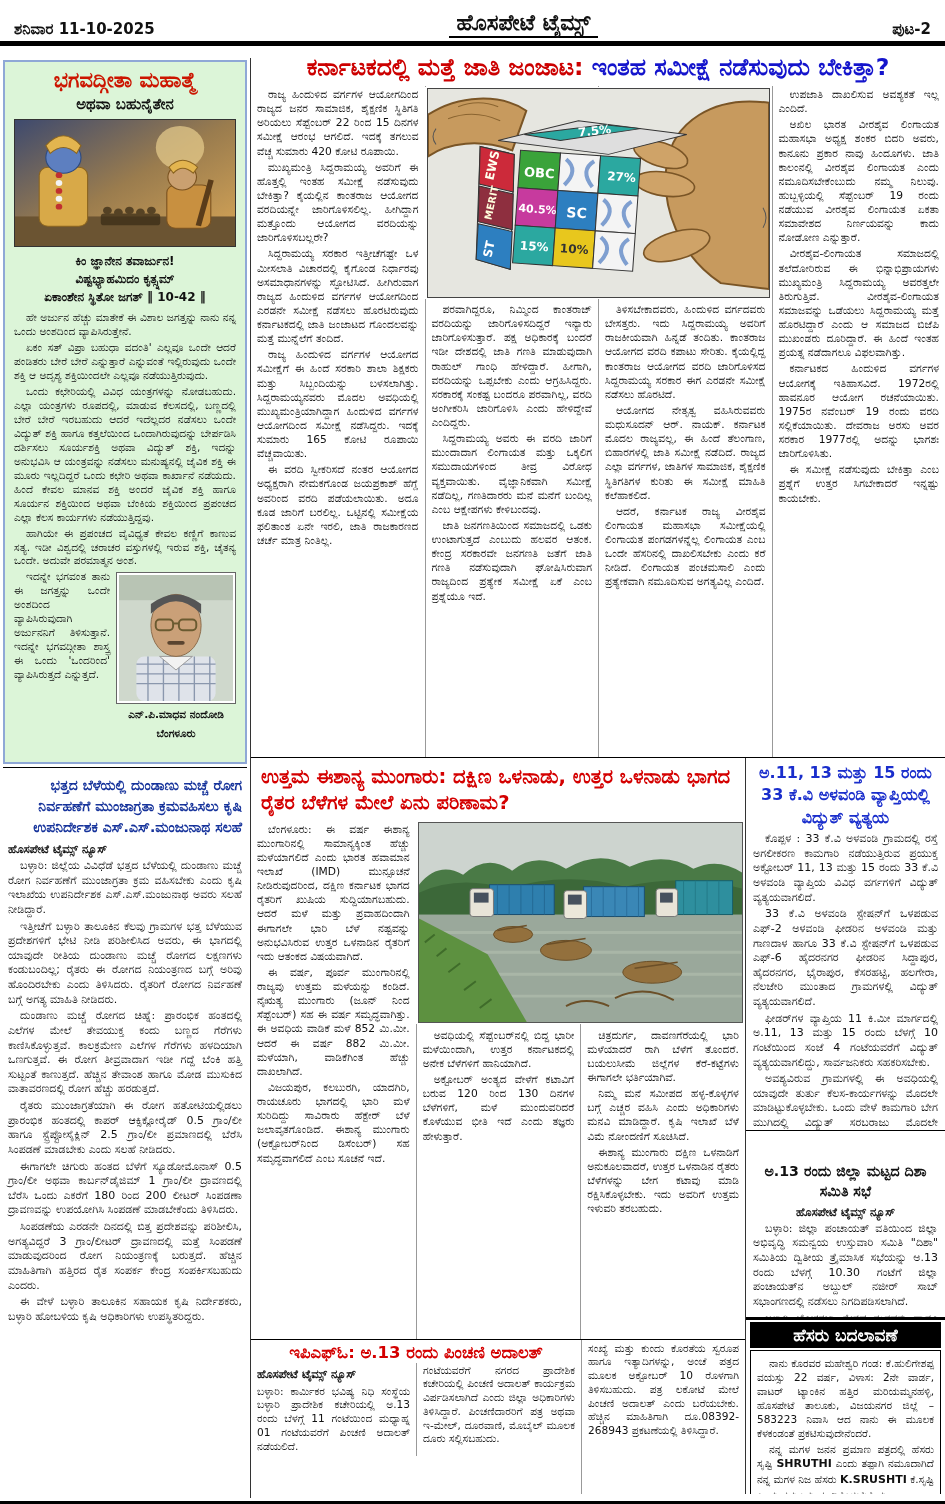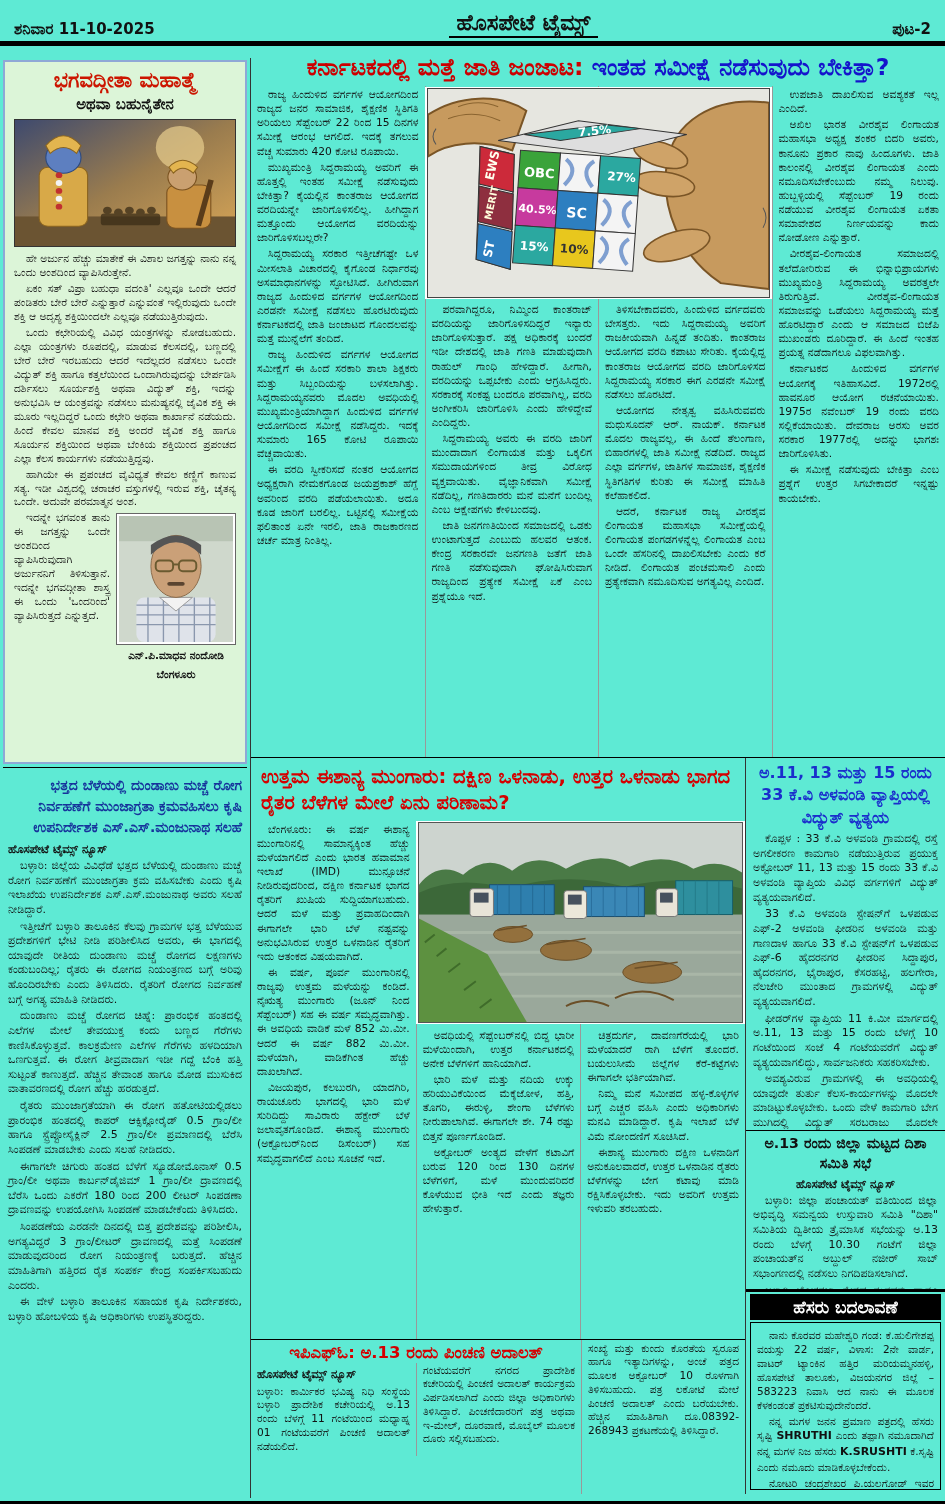--- a/index.html
+++ b/index.html
@@ -1,18 +1,18 @@
 <!DOCTYPE html>
 <html><head>
 <meta charset="utf-8">
 <style>
   * { box-sizing: border-box; margin: 0; padding: 0; }
   html,body { background:#888; }
   body { font-family: "DejaVu Sans", sans-serif; }
-  .page { width:945px; height:1504px; background:#5eead4; color:#111; margin:0 auto; position:relative; overflow:hidden; }
+  .page { width:945px; height:1504px; background:#ffffff; color:#111; margin:0 auto; position:relative; overflow:hidden; }
 
   
   .hdr { height:42px; display:flex; align-items:flex-end; justify-content:space-between; padding:4px 14px 3px 14px; border-bottom:1px solid #000; }
   .hdr-date { font-weight:bold; font-size:15px; }
   .hdr-mast { font-weight:bold; font-size:22px; border-bottom:2px solid #000; padding:0 8px 1px; }
   .hdr-page { font-weight:bold; font-size:15px; }
   .thickbar { height:4px; background:#000; }
 
   
   .content { display:flex; height:1452px; }
@@ -73,21 +73,21 @@
   .ecol { width:50%; padding:1px 6px; font-size:10.6px; line-height:1.3; text-align:justify; overflow:hidden; }
   .ecol p { margin-bottom:2px; }
   .epfo-right { flex:1; border-left:1px solid #999; padding:2px 6px; font-size:10.6px; line-height:1.3; text-align:justify; overflow:hidden; }
   .epfo-right p { margin-bottom:2px; }
   .bl { border-left:1px solid #999; }
 
   
   .power { padding:4px 7px; height:372px; overflow:hidden; }
   .power-head { color:#1a2ecc; font-weight:bold; font-size:16px; text-align:center; line-height:1.4; margin-bottom:3px; }
   .rrule { border-top:1px solid #000; }
-  .disha { padding:3px 7px; height:158px; overflow:hidden; }
+  .disha { padding:3px 7px; height:158px; overflow:hidden;margin-top:28px; }
   .disha-head { font-weight:bold; font-size:14.2px; text-align:center; line-height:1.4; }
   .disha .byline { text-align:center; }
   .thinbar { height:3px; background:#000; }
   .nc { padding:2px 4px 0; }
   .nc-title { background:#000; color:#fff; font-weight:bold; font-size:17px; text-align:center; padding:3px 0; }
   .nc-box { border:1px solid #000; margin-top:2px; padding:5px 6px; font-size:10.5px; line-height:1.34; text-align:justify; height:168px; overflow:hidden; }
   .nc-box p { text-indent:12px; margin-bottom:2px; }
   .nc-box b { font-size:11px; }
   .botbar { height:3px; background:#000; position:absolute; left:0; right:0; bottom:0; }
 </style>
@@ -138,20 +138,25 @@
           </g>
           <g fill="#3a2c16" opacity="0.75">
             <circle cx="84" cy="92" r="4"></circle>
               <circle cx="94" cy="94" r="4"></circle>
               <circle cx="104" cy="92" r="4"></circle>
               <circle cx="114" cy="94" r="4"></circle>
               <circle cx="124" cy="92" r="4"></circle>
             <rect x="78" y="95" width="54" height="12" rx="3"></rect>
           </g>
         </svg>
+        <div class="shloka">
+          <div>ಕಿಂ ಜ್ಞಾನೇನ ತವಾರ್ಜುನ!</div>
+          <div>ವಿಷ್ಟಭ್ಯಾಹಮಿದಂ ಕೃತ್ಸ್ನಮ್</div>
+          <div>ಏಕಾಂಶೇನ ಸ್ಥಿತೋ ಜಗತ್ ‖ 10-42 ‖</div>
+        </div>
         <div class="gita-body">
           <div>
               <p>ಹೇ ಅರ್ಜುನ ಹೆಚ್ಚು ಮಾತೇಕೆ ಈ ವಿಶಾಲ ಜಗತ್ತನ್ನು ನಾನು ನನ್ನ ಒಂದು ಅಂಶದಿಂದ ವ್ಯಾಪಿಸಿರುತ್ತೇನೆ.</p>
               <p>ಏಕಂ ಸತ್ ವಿಪ್ರಾ ಬಹುಧಾ ವದಂತಿ' ಎಲ್ಲವೂ ಒಂದೇ ಆದರೆ ಪಂಡಿತರು ಬೇರೆ ಬೇರೆ ಎನ್ನುತ್ತಾರೆ ಎನ್ನುವಂತೆ ಇಲ್ಲಿರುವುದು ಒಂದೇ ಶಕ್ತಿ ಆ ಅದೃಶ್ಯ ಶಕ್ತಿಯಿಂದಲೇ ಎಲ್ಲವೂ ನಡೆಯುತ್ತಿರುವುದು.</p>
               <p>ಒಂದು ಕಛೇರಿಯಲ್ಲಿ ವಿವಿಧ ಯಂತ್ರಗಳನ್ನು ನೋಡಬಹುದು. ಎಲ್ಲಾ ಯಂತ್ರಗಳು ರೂಪದಲ್ಲಿ, ಮಾಡುವ ಕೆಲಸದಲ್ಲಿ, ಬಣ್ಣದಲ್ಲಿ ಬೇರೆ ಬೇರೆ ಇರಬಹುದು ಆದರೆ ಇದೆಲ್ಲದರ ನಡೆಸಲು ಒಂದೇ ವಿದ್ಯುತ್ ಶಕ್ತಿ ಹಾಗೂ ಕತ್ತಲೆಯಿಂದ ಒಂದಾಗಿರುವುದನ್ನು ಬೇರ್ಪಡಿಸಿ ದರ್ಶಿಸಲು ಸೂರ್ಯಶಕ್ತಿ ಅಥವಾ ವಿದ್ಯುತ್ ಶಕ್ತಿ, ಇದನ್ನು ಅನುಭವಿಸಿ ಆ ಯಂತ್ರವನ್ನು ನಡೆಸಲು ಮನುಷ್ಯನಲ್ಲಿ ಜೈವಿಕ ಶಕ್ತಿ ಈ ಮೂರು ಇಲ್ಲದಿದ್ದರೆ ಒಂದು ಕಛೇರಿ ಅಥವಾ ಕಾರ್ಖಾನೆ ನಡೆಯದು. ಹಿಂದೆ ಕೇವಲ ಮಾನವ ಶಕ್ತಿ ಅಂದರೆ ಜೈವಿಕ ಶಕ್ತಿ ಹಾಗೂ ಸೂರ್ಯನ ಶಕ್ತಿಯಿಂದ ಅಥವಾ ಬೆಂಕಿಯ ಶಕ್ತಿಯಿಂದ ಪ್ರಪಂಚದ ಎಲ್ಲಾ ಕೆಲಸ ಕಾರ್ಯಗಳು ನಡೆಯುತ್ತಿದ್ದವು.</p>
               <p>ಹಾಗಿಯೇ ಈ ಪ್ರಪಂಚದ ವೈವಿಧ್ಯತೆ ಕೇವಲ ಕಣ್ಣಿಗೆ ಕಾಣುವ ಸತ್ಯ. ಇಡೀ ವಿಶ್ವದಲ್ಲಿ ಚರಾಚರ ವಸ್ತುಗಳಲ್ಲಿ ಇರುವ ಶಕ್ತಿ, ಚೈತನ್ಯ ಒಂದೇ. ಅದುವೇ ಪರಮಾತ್ಮನ ಅಂಶ.</p>
             </div>
           <div class="auth-box">
             <svg viewBox="0 0 118 130" preserveAspectRatio="none">
               <rect width="118" height="130" fill="#cfd8cc"></rect>
@@ -281,21 +286,20 @@
         <div class="lower-left">
           <div class="mon-head">ಉತ್ತಮ ಈಶಾನ್ಯ ಮುಂಗಾರು: ದಕ್ಷಿಣ ಒಳನಾಡು, ಉತ್ತರ ಒಳನಾಡು ಭಾಗದ ರೈತರ ಬೆಳೆಗಳ ಮೇಲೆ ಏನು ಪರಿಣಾಮ?</div>
           <div class="mon-cols">
             <div class="mcol">
                 <p>ಬೆಂಗಳೂರು: ಈ ವರ್ಷ ಈಶಾನ್ಯ ಮುಂಗಾರಿನಲ್ಲಿ ಸಾಮಾನ್ಯಕ್ಕಿಂತ ಹೆಚ್ಚು ಮಳೆಯಾಗಲಿದೆ ಎಂದು ಭಾರತ ಹವಾಮಾನ ಇಲಾಖೆ (IMD) ಮುನ್ಸೂಚನೆ ನೀಡಿರುವುದರಿಂದ, ದಕ್ಷಿಣ ಕರ್ನಾಟಕ ಭಾಗದ ರೈತರಿಗೆ ಖುಷಿಯ ಸುದ್ದಿಯಾಗಬಹುದು. ಆದರೆ ಮಳೆ ಮತ್ತು ಪ್ರವಾಹದಿಂದಾಗಿ ಈಗಾಗಲೇ ಭಾರಿ ಬೆಳೆ ನಷ್ಟವನ್ನು ಅನುಭವಿಸಿರುವ ಉತ್ತರ ಒಳನಾಡಿನ ರೈತರಿಗೆ ಇದು ಆತಂಕದ ವಿಷಯವಾಗಿದೆ.</p>
                 <p>ಈ ವರ್ಷ, ಪೂರ್ವ ಮುಂಗಾರಿನಲ್ಲಿ ರಾಜ್ಯವು ಉತ್ತಮ ಮಳೆಯನ್ನು ಕಂಡಿದೆ. ನೈಋತ್ಯ ಮುಂಗಾರು (ಜೂನ್ ನಿಂದ ಸೆಪ್ಟೆಂಬರ್) ಸಹ ಈ ವರ್ಷ ಸಮೃದ್ಧವಾಗಿತ್ತು. ಈ ಅವಧಿಯ ವಾಡಿಕೆ ಮಳೆ 852 ಮಿ.ಮೀ. ಆದರೆ ಈ ವರ್ಷ 882 ಮಿ.ಮೀ. ಮಳೆಯಾಗಿ, ವಾಡಿಕೆಗಿಂತ ಹೆಚ್ಚು ದಾಖಲಾಗಿದೆ.</p>
                 <p>ವಿಜಯಪುರ, ಕಲಬುರಗಿ, ಯಾದಗಿರಿ, ರಾಯಚೂರು ಭಾಗದಲ್ಲಿ ಭಾರಿ ಮಳೆ ಸುರಿದಿದ್ದು ಸಾವಿರಾರು ಹೆಕ್ಟೇರ್ ಬೆಳೆ ಜಲಾವೃತಗೊಂಡಿದೆ. ಈಶಾನ್ಯ ಮುಂಗಾರು (ಅಕ್ಟೋಬರ್‌ನಿಂದ ಡಿಸೆಂಬರ್) ಸಹ ಸಮೃದ್ಧವಾಗಲಿದೆ ಎಂಬ ಸೂಚನೆ ಇದೆ.</p>
               </div>
             <div class="mcol pt">
                 <p>ಅವಧಿಯಲ್ಲಿ ಸೆಪ್ಟೆಂಬರ್‌ನಲ್ಲಿ ಬಿದ್ದ ಭಾರೀ ಮಳೆಯಿಂದಾಗಿ, ಉತ್ತರ ಕರ್ನಾಟಕದಲ್ಲಿ ಅನೇಕ ಬೆಳೆಗಳಿಗೆ ಹಾನಿಯಾಗಿದೆ.</p>
-                <p>ಭಾರಿ ಮಳೆ ಮತ್ತು ನದಿಯ ಉಕ್ಕು ಹರಿಯುವಿಕೆಯಿಂದ ಮೆಕ್ಕೆಜೋಳ, ಹತ್ತಿ, ತೊಗರಿ, ಈರುಳ್ಳಿ, ಶೇಂಗಾ ಬೆಳೆಗಳು ನೀರುಪಾಲಾಗಿವೆ. ಈಗಾಗಲೇ ಶೇ. 74 ರಷ್ಟು ಬಿತ್ತನೆ ಪೂರ್ಣಗೊಂಡಿದೆ.</p>
                 <p>ಅಕ್ಟೋಬರ್ ಅಂತ್ಯದ ವೇಳೆಗೆ ಕಟಾವಿಗೆ ಬರುವ 120 ರಿಂದ 130 ದಿನಗಳ ಬೆಳೆಗಳಿಗೆ, ಮಳೆ ಮುಂದುವರಿದರೆ ಕೊಳೆಯುವ ಭೀತಿ ಇದೆ ಎಂದು ತಜ್ಞರು ಹೇಳುತ್ತಾರೆ.</p>
               </div>
             <div class="mcol pt">
                 <p>ಚಿತ್ರದುರ್ಗ, ದಾವಣಗೆರೆಯಲ್ಲಿ ಭಾರಿ ಮಳೆಯಾದರೆ ರಾಗಿ ಬೆಳೆಗೆ ತೊಂದರೆ. ಬಯಲುಸೀಮೆ ಜಿಲ್ಲೆಗಳ ಕೆರೆ-ಕಟ್ಟೆಗಳು ಈಗಾಗಲೇ ಭರ್ತಿಯಾಗಿವೆ.</p>
                 <p>ನಿಮ್ಮ ಮನೆ ಸಮೀಪದ ಹಳ್ಳ-ಕೊಳ್ಳಗಳ ಬಗ್ಗೆ ಎಚ್ಚರ ವಹಿಸಿ ಎಂದು ಅಧಿಕಾರಿಗಳು ಮನವಿ ಮಾಡಿದ್ದಾರೆ. ಕೃಷಿ ಇಲಾಖೆ ಬೆಳೆ ವಿಮೆ ನೋಂದಣಿಗೆ ಸೂಚಿಸಿದೆ.</p>
                 <p>ಈಶಾನ್ಯ ಮುಂಗಾರು ದಕ್ಷಿಣ ಒಳನಾಡಿಗೆ ಅನುಕೂಲವಾದರೆ, ಉತ್ತರ ಒಳನಾಡಿನ ರೈತರು ಬೆಳೆಗಳನ್ನು ಬೇಗ ಕಟಾವು ಮಾಡಿ ರಕ್ಷಿಸಿಕೊಳ್ಳಬೇಕು. ಇದು ಅವರಿಗೆ ಉತ್ತಮ ಇಳುವರಿ ತರಬಹುದು.</p>
               </div>
             <div class="flood-illo">
               <svg viewBox="0 0 330 200" preserveAspectRatio="none">
                 <rect width="330" height="200" fill="#cdd4cf"></rect>

